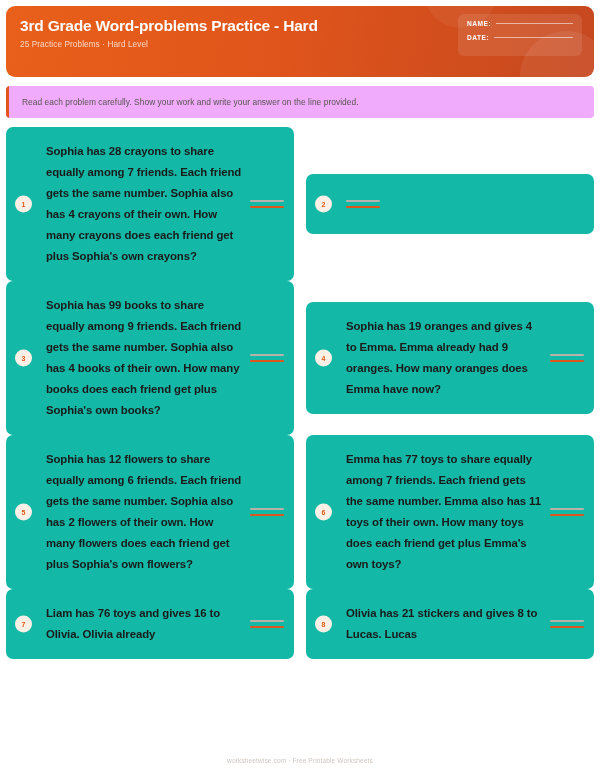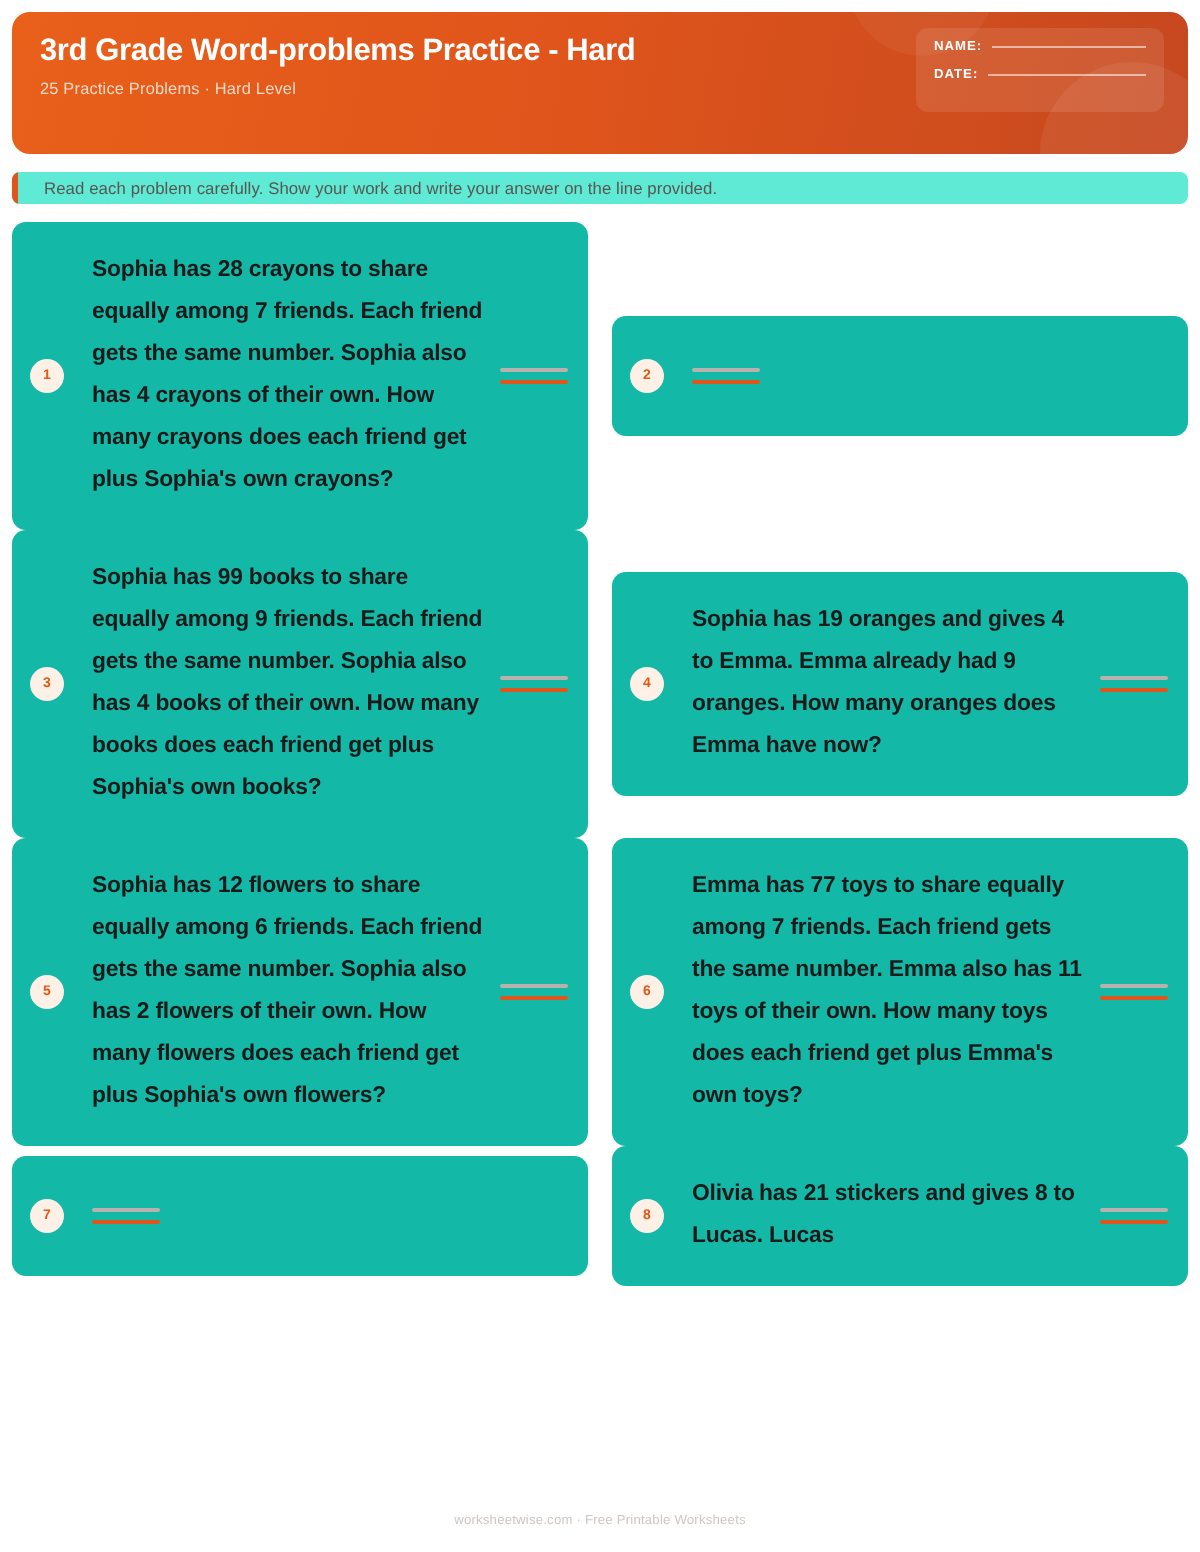--- a/index.html
+++ b/index.html
@@ -89,23 +89,23 @@
   .namebox-line {
     flex: 1;
     height: 1px;
     background: rgba(255,255,255,0.55);
   }
 
   
   .instructions {
     position: relative;
     margin: 9px 6px 0 6px;
-    height: 16px;
+    height: 32px;
     border-radius: 4px;
-    background: #5eead4;
+    background: #f0abfc;
     display: flex;
     align-items: center;
     padding-left: 16px;
     overflow: hidden;
   }
   .instructions-accent {
     position: absolute;
     left: 0;
     top: 0;
     bottom: 0;
@@ -288,20 +288,21 @@
         <div class="q-text">Emma has 77 toys to share equally among 7 friends. Each friend gets the same number. Emma also has 11 toys of their own. How many toys does each friend get plus Emma's own toys?</div>
         <div class="answer-area">
           <div class="answer-line-gray"></div>
           <div class="answer-line-orange"></div>
         </div>
       </div>
     </div>
     <div class="cell">
       <div class="card">
         <div class="q-badge">7</div>
+        <div class="q-text">Liam has 76 toys and gives 16 to Olivia. Olivia already</div>
         <div class="answer-area">
           <div class="answer-line-gray"></div>
           <div class="answer-line-orange"></div>
         </div>
       </div>
     </div>
     <div class="cell">
       <div class="card">
         <div class="q-badge">8</div>
         <div class="q-text">Olivia has 21 stickers and gives 8 to Lucas. Lucas</div>

